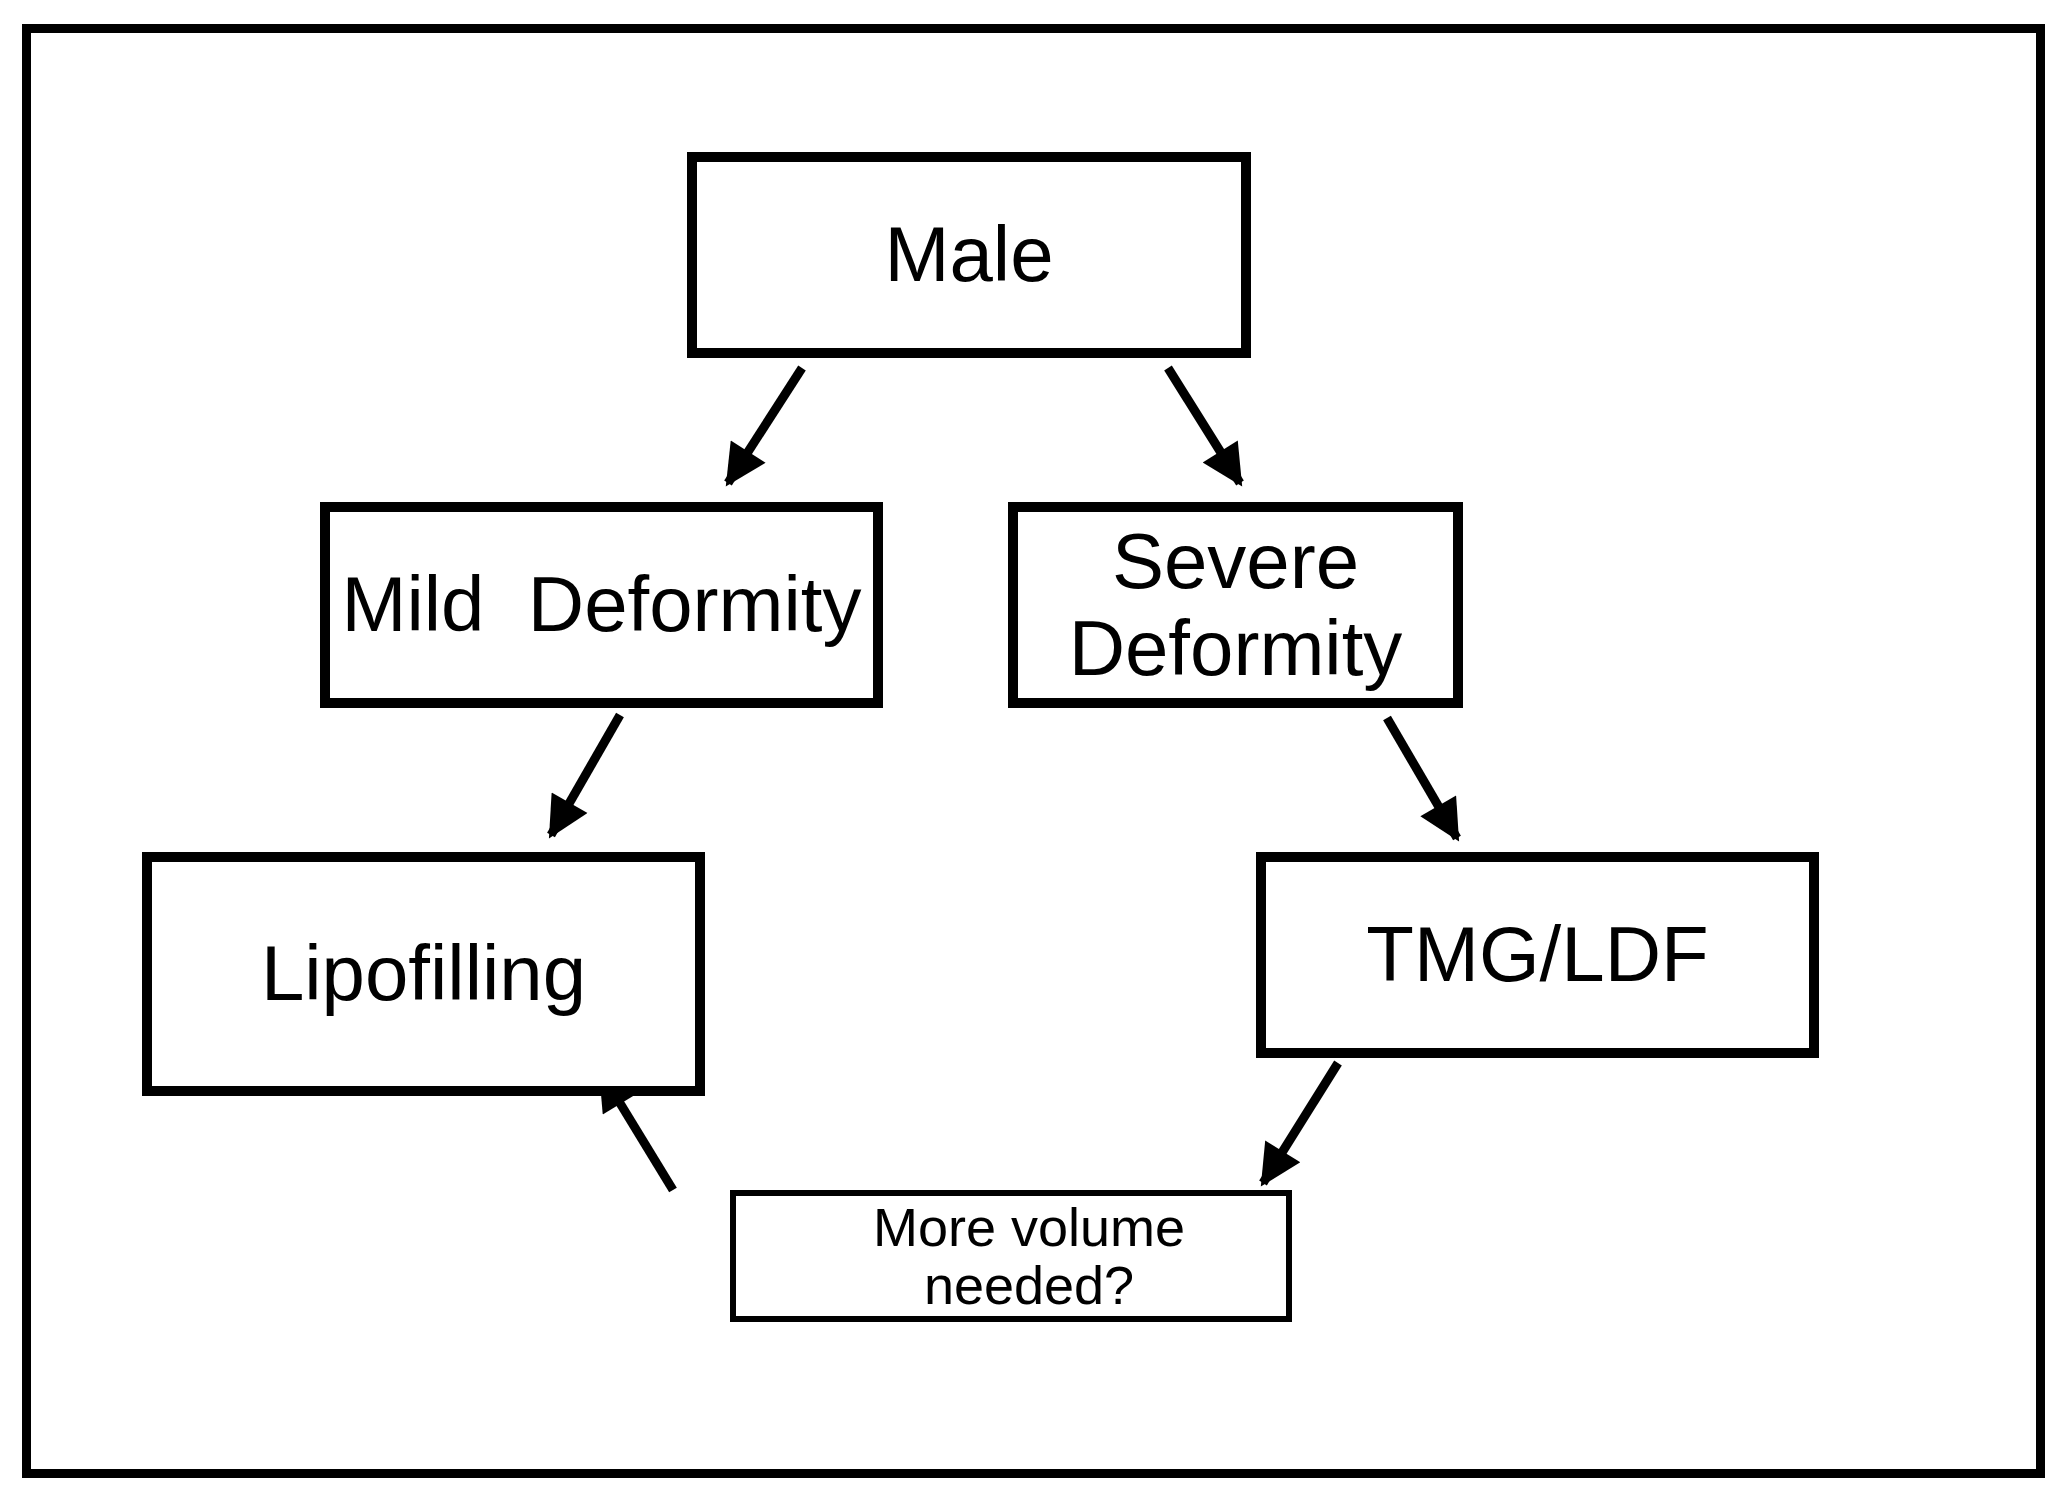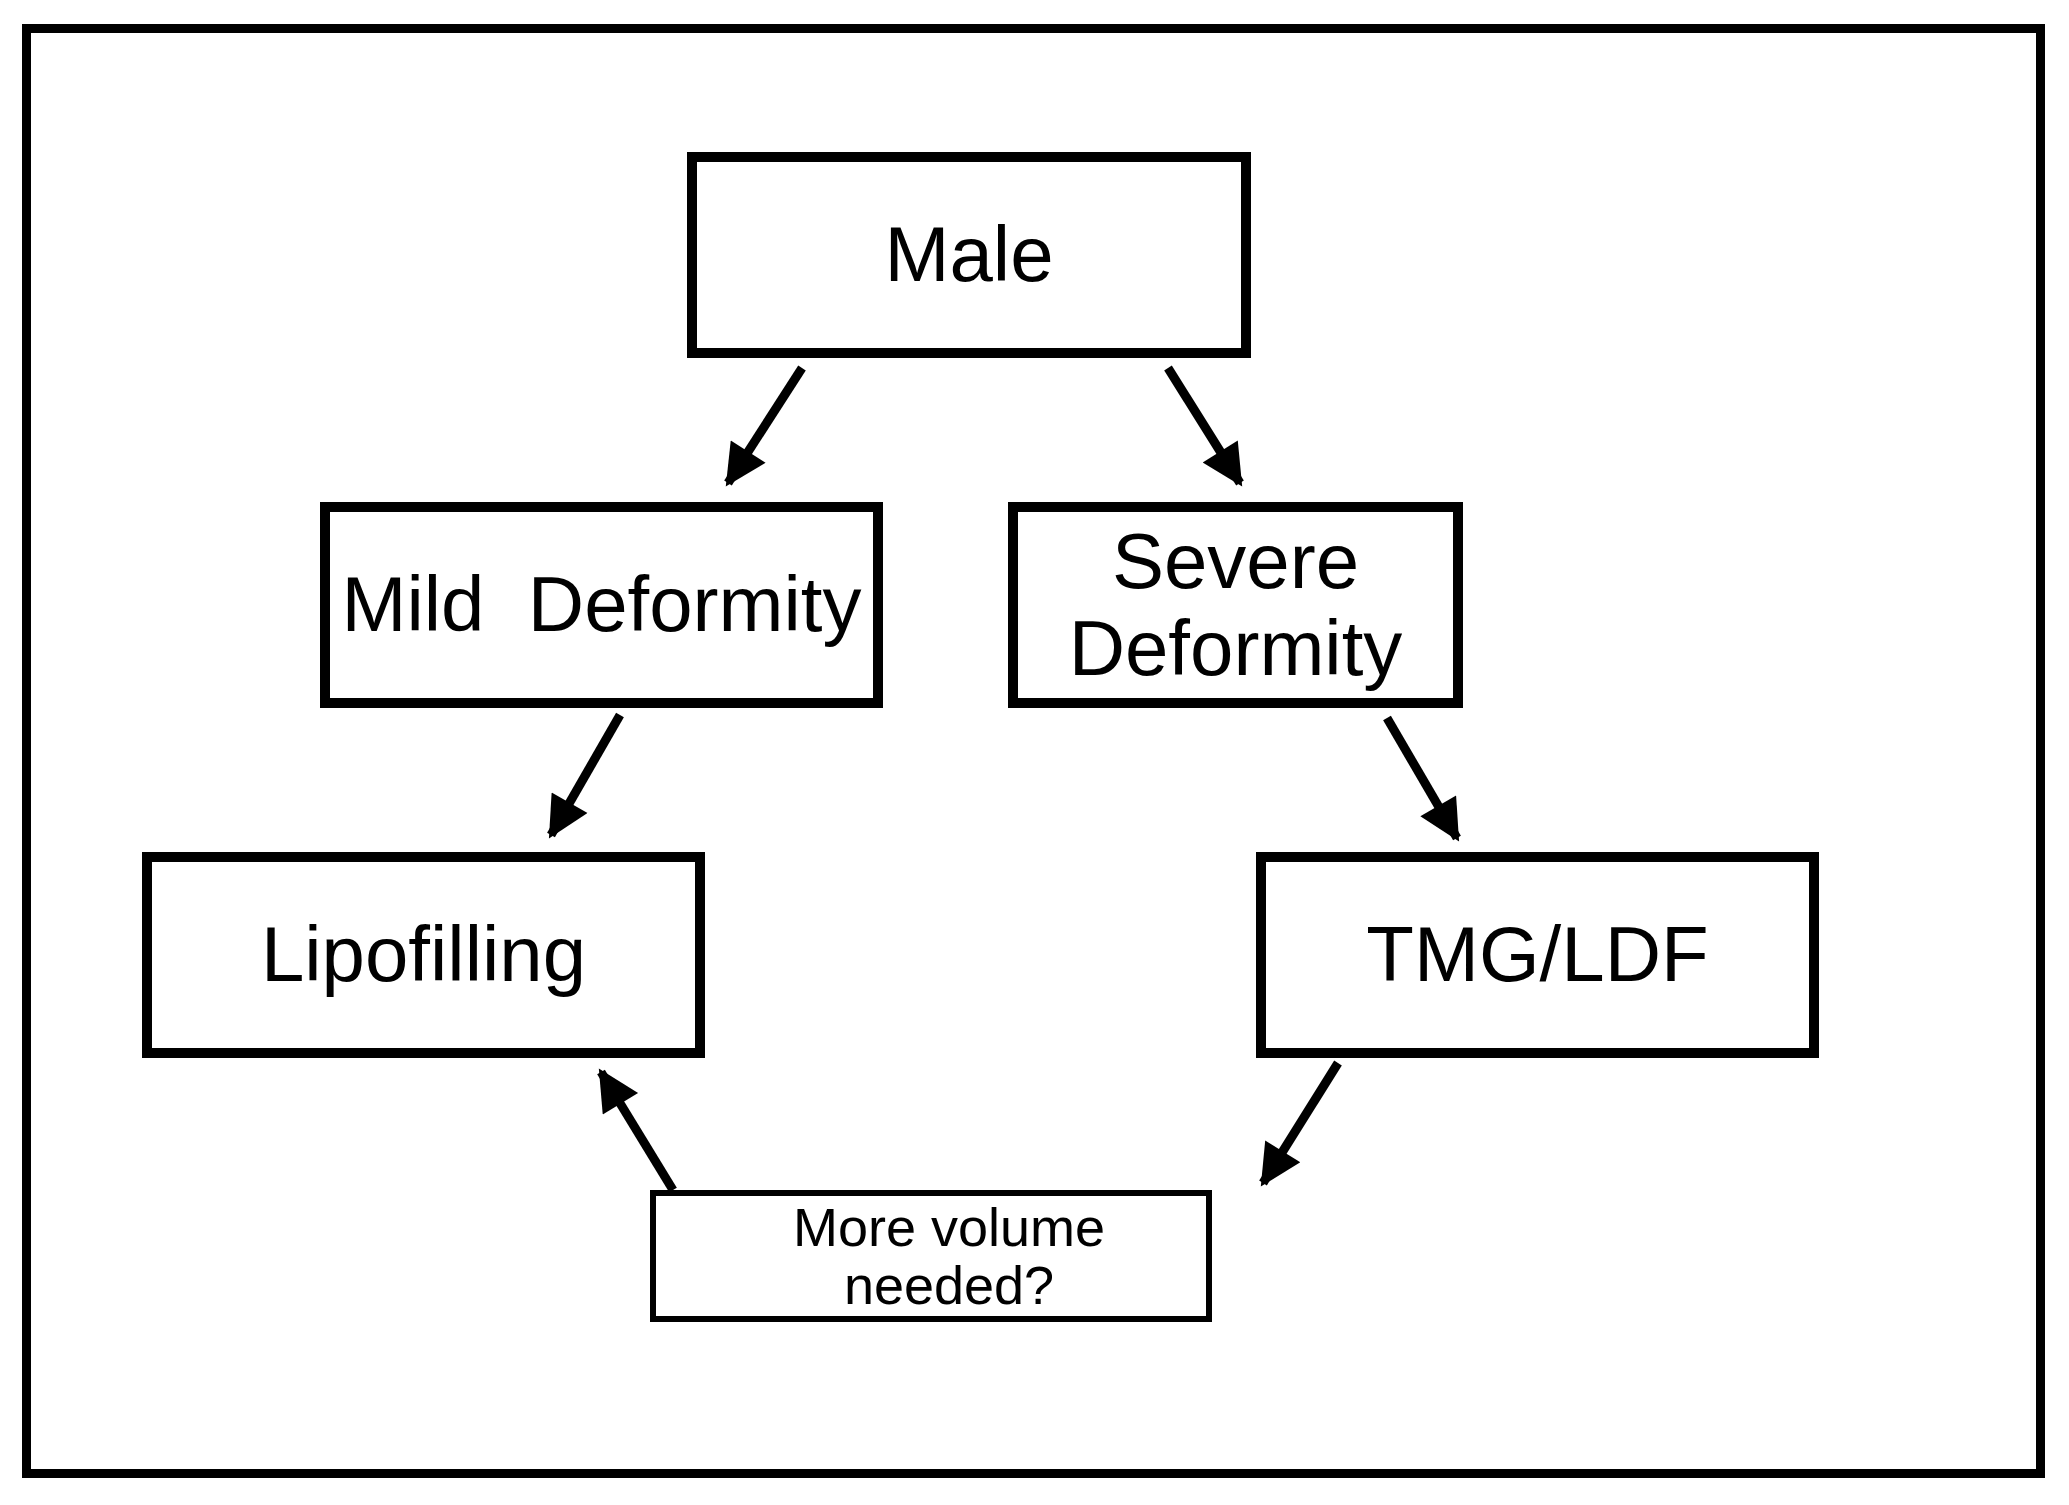--- a/index.html
+++ b/index.html
@@ -44,23 +44,23 @@
   .node-label {
     white-space: pre-wrap;
     font-size: 78px;
     line-height: 1.12;
     color: #000000;
     letter-spacing: 0px;
   }
   .node-male        { left: 687px;  top: 152px;  width: 564px; height: 206px; }
   .node-mild        { left: 320px;  top: 502px;  width: 563px; height: 206px; }
   .node-severe      { left: 1008px; top: 502px;  width: 455px; height: 206px; }
-  .node-lipofilling { left: 142px;  top: 852px;  width: 563px; height: 206px; }
+  .node-lipofilling { left: 142px;  top: 852px;  width: 563px; height: 244px; }
   .node-tmg         { left: 1247px; top: 852px;  width: 563px; height: 206px; margin-left: 9px; }
-  .node-morevol     { left: 650px;  top: 1190px; width: 562px; height: 132px; border-width: 6px; padding-left: 36px; }
+  .node-morevol     { left: 730px;  top: 1190px; width: 562px; height: 132px; border-width: 6px; padding-left: 36px; }
   .node-morevol .node-label {
     font-size: 54px;
     line-height: 1.08;
   }
 </style>
 </head>
 <body>
 
 <div id="stage">
 

